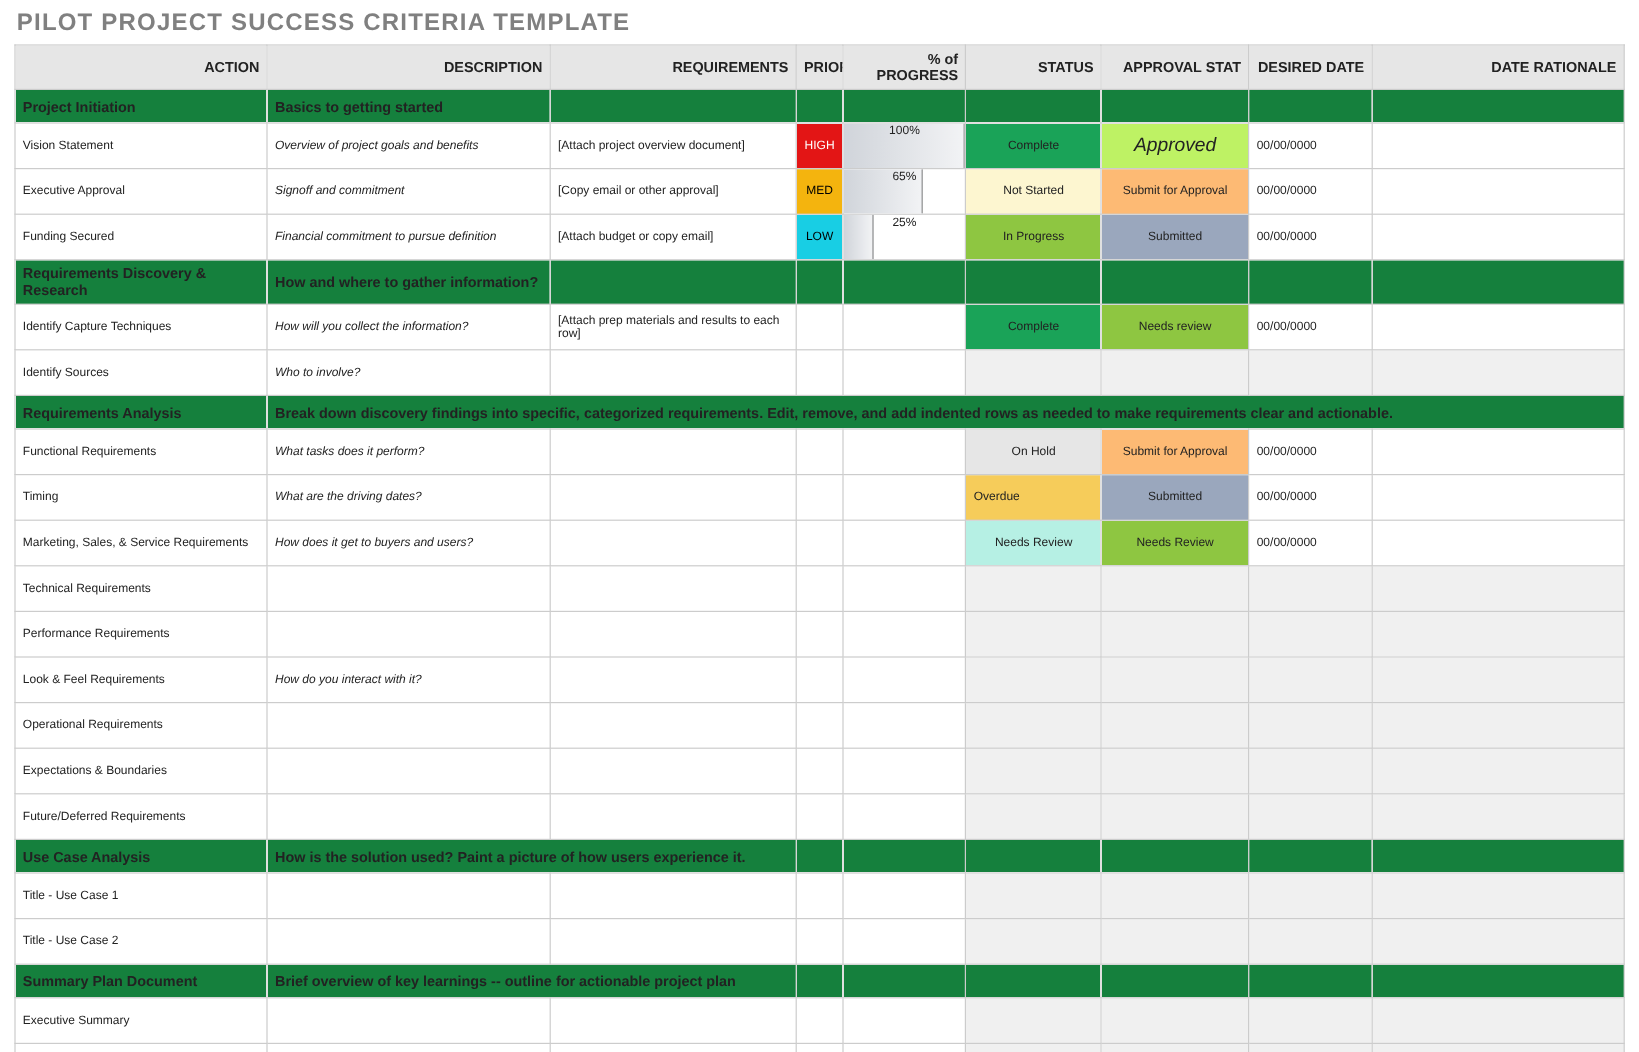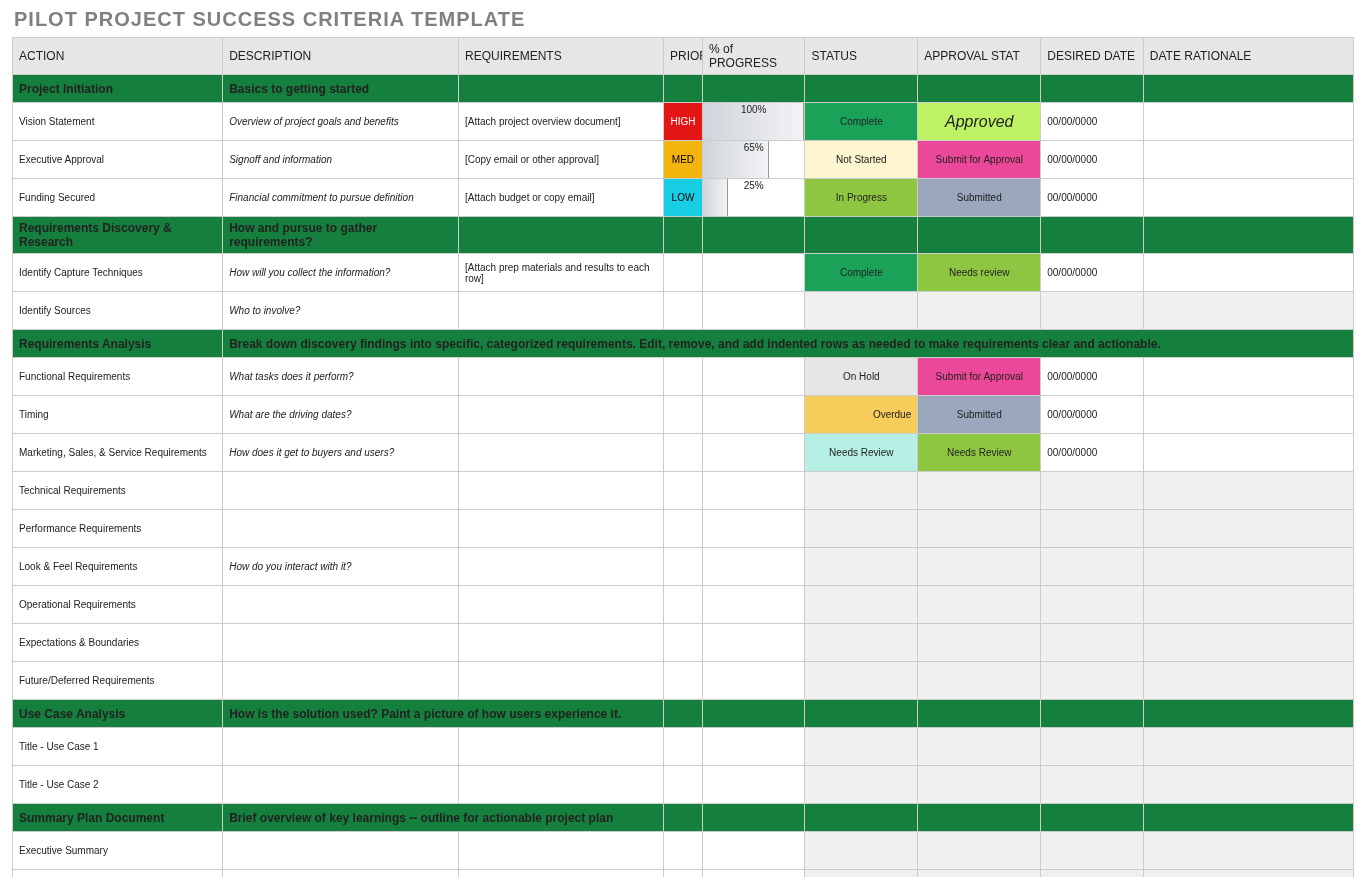--- a/index.html
+++ b/index.html
@@ -26,22 +26,22 @@
   }
   th, td {
     border: 1px solid #ccc;
     padding: 4px 6px;
     vertical-align: middle;
     overflow: hidden;
     height: 38px;
   }
   th {
     background: #e6e6e6;
-    text-align: left;
-    font-weight: normal;
+    text-align: right;
+    font-weight: bold;
     font-size: 12px;
     height: 24px;
   }
   col.c-action   { width: 205px; }
   col.c-desc     { width: 230px; }
   col.c-req      { width: 200px; }
   col.c-priority { width: 38px; }
   col.c-progress { width: 100px; }
   col.c-status   { width: 110px; }
   col.c-approval { width: 120px; }
@@ -58,24 +58,24 @@
   td.req-cell { font-size: 10px; }
   td.center { }
   td.empty-grey { background: #f0f0f0; }
   .priority-high { background:#e31515; color:#fff; text-align:center; font-size:10px; }
   .priority-med  { background:#f4b40e; color:#000; text-align:center; font-size:10px; }
   .priority-low  { background:#18cee4; color:#000; text-align:center; font-size:10px; }
   .status-complete   { background:#1aa358; text-align:center; font-size:10px; }
   .status-notstarted { background:#fdf6d0; text-align:center; font-size:10px; }
   .status-inprogress { background:#8ec641; text-align:center; font-size:10px; }
   .status-onhold     { background:#e6e6e6; text-align:center; font-size:10px; }
-  .status-overdue    { background:#f6cc5a; text-align:right; font-size:10px; }
+  .status-overdue    { background:#f6cc5a; text-align:left; font-size:10px; }
   .status-needsreview{ background:#b6f0e4; text-align:center; font-size:10px; }
   .appr-approved     { background:#bef264; text-align:center; font-size:16px;font-style:italic; }
-  .appr-submitfor    { background:#ec4899; text-align:center; font-size:10px; }
+  .appr-submitfor    { background:#fdba74; text-align:center; font-size:10px; }
   .appr-submitted    { background:#9aa7bd; text-align:center; font-size:10px; }
   .appr-needsreview  { background:#8ec641; text-align:center; font-size:10px; }
   .progress-wrap { position:relative; width:100%; height:100%; }
   .progress-bar {
     height: 100%;
     background: linear-gradient(to right,#d0d4da,#f2f3f5);
     border-right:1px solid #999;
   }
   .progress-label {
     position:absolute; top:0; left:0; width:100%; text-align:center;
@@ -135,21 +135,21 @@
             <div class="progress-label">100%</div>
           </div>
         </td>
         <td class="status-complete">Complete</td>
         <td class="appr-approved">Approved</td>
         <td class="center" style="font-size: 10px;">00/00/0000</td>
         <td></td>
       </tr>
       <tr>
         <td class="action-cell">Executive Approval</td>
-        <td class="desc-italic">Signoff and information</td>
+        <td class="desc-italic">Signoff and commitment</td>
         <td class="req-cell">[Copy email or other approval]</td>
         <td class="priority-med">MED</td>
         <td style="padding: 0px;">
           <div class="progress-wrap">
             <div class="progress-bar" style="width: 65%;"></div>
             <div class="progress-label">65%</div>
           </div>
         </td>
         <td class="status-notstarted">Not Started</td>
         <td class="appr-submitfor">Submit for Approval</td>
@@ -167,21 +167,21 @@
             <div class="progress-label">25%</div>
           </div>
         </td>
         <td class="status-inprogress">In Progress</td>
         <td class="appr-submitted">Submitted</td>
         <td class="center" style="font-size: 10px;">00/00/0000</td>
         <td></td>
       </tr>
       <tr class="section">
         <td>Requirements Discovery &amp; Research</td>
-        <td colspan="1">How and pursue to gather requirements?</td>
+        <td colspan="1">How and where to gather information?</td>
         <td></td>
         <td></td>
         <td></td>
         <td></td>
         <td></td>
         <td></td>
         <td></td>
       </tr>
       <tr>
         <td class="action-cell">Identify Capture Techniques</td>

